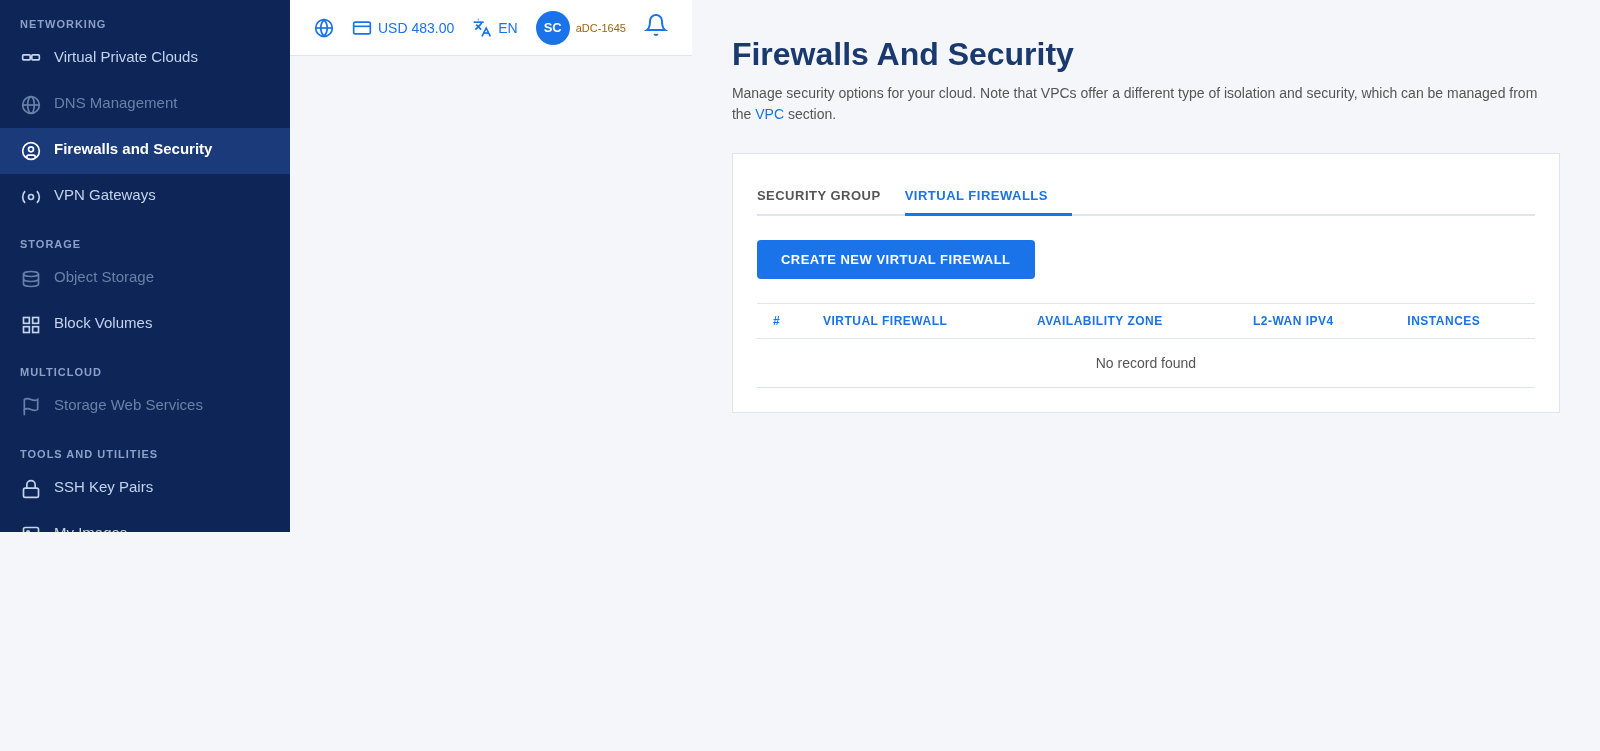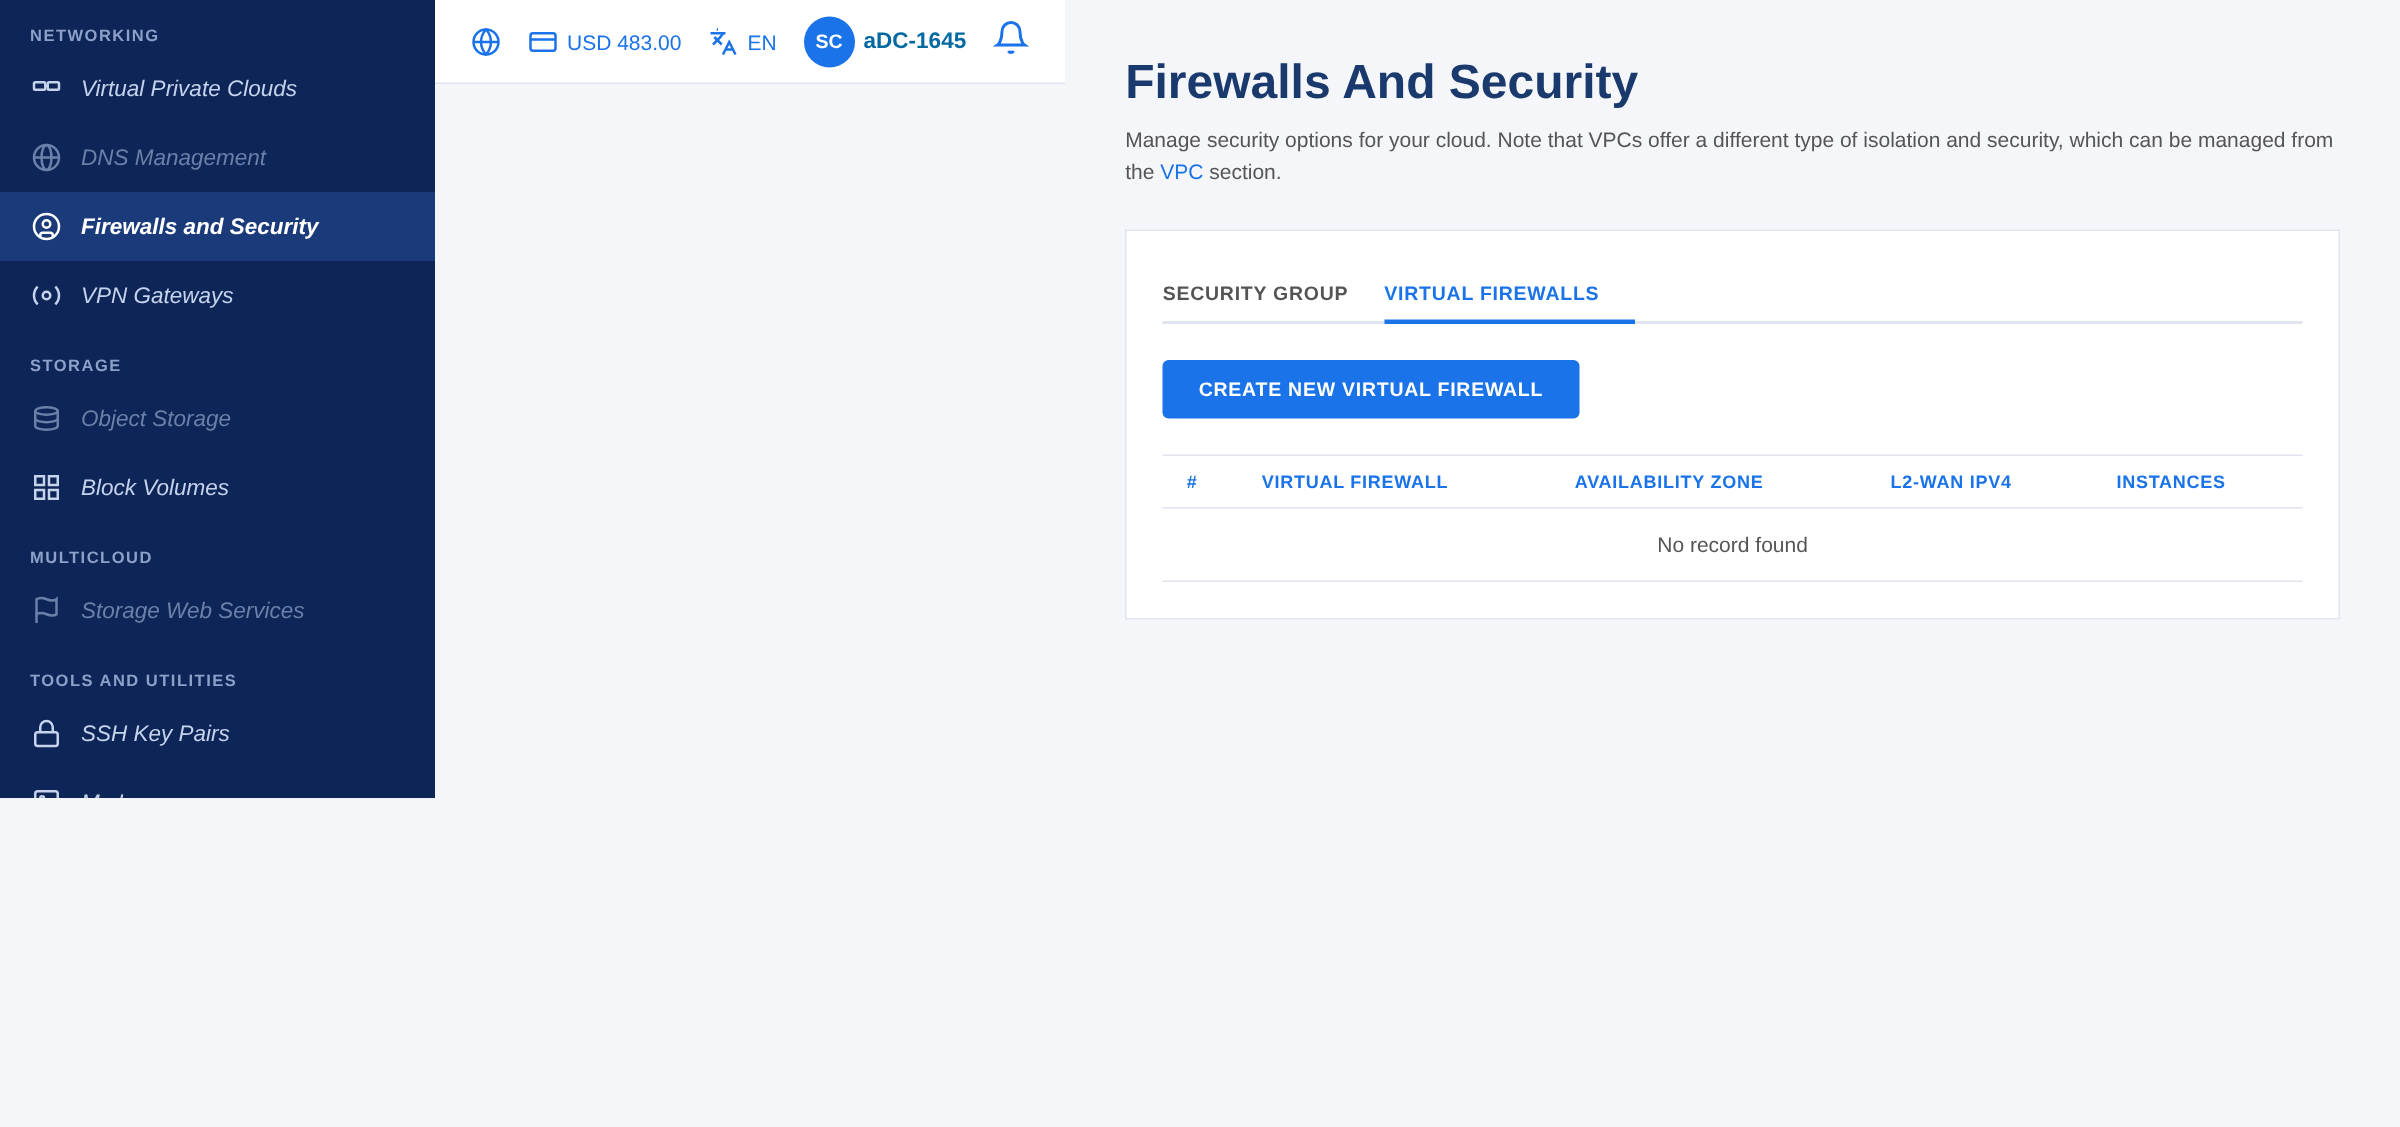--- a/index.html
+++ b/index.html
@@ -20,28 +20,26 @@
     .sidebar-section-label {
       font-size: 11px;
       font-weight: 700;
       letter-spacing: 1px;
       color: #8ca0c8;
       padding: 18px 20px 6px 20px;
       text-transform: uppercase;
     }
     .sidebar-item {
       display: flex;
-      align-items: center;
       padding: 12px 20px;
       cursor: pointer;
       color: #c5d3ec;
       font-size: 15px;
       gap: 12px;
       transition: background 0.15s;
-      font-style: italic;
     }
     .sidebar-item.active { background: #1a3a7a; color: #fff; font-weight: 600; }
     .sidebar-item.disabled { color: #6a80a8; cursor: default; }
     .sidebar-icon {
       width: 22px;
       height: 22px;
       display: flex;
       align-items: center;
       justify-content: center;
       flex-shrink: 0;
@@ -86,21 +84,21 @@
       height: 34px;
       border-radius: 50%;
       background: #1a73e8;
       color: #fff;
       display: flex;
       align-items: center;
       justify-content: center;
       font-weight: 700;
       font-size: 13px;
     }
-    .topbar-username { color: #0369a1; font-size: 15px; font-weight: 700; }
+    .topbar-username { color: #a16207; font-size: 11px; font-weight: 400; }
     .topbar-bell { color: #1a73e8; font-size: 22px; cursor: pointer; }
 
     
     .page-content {
       flex: 1;
       padding: 36px 40px;
       overflow-y: auto;
     }
     .page-title {
       font-size: 32px;

